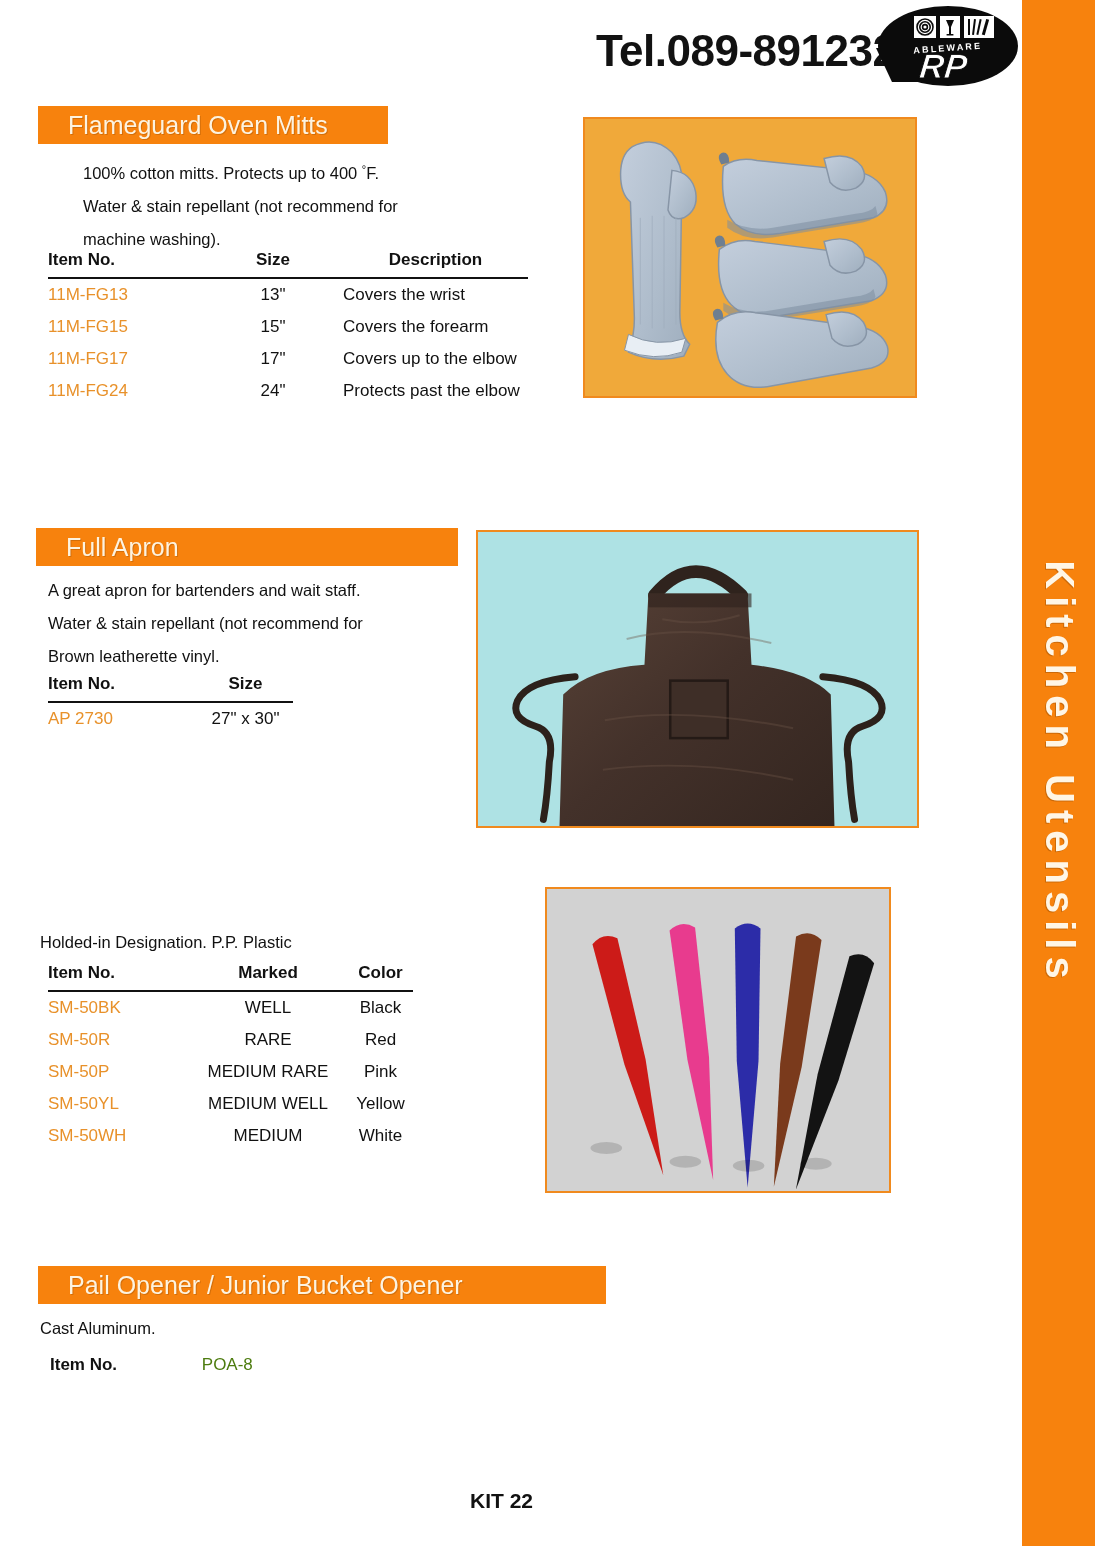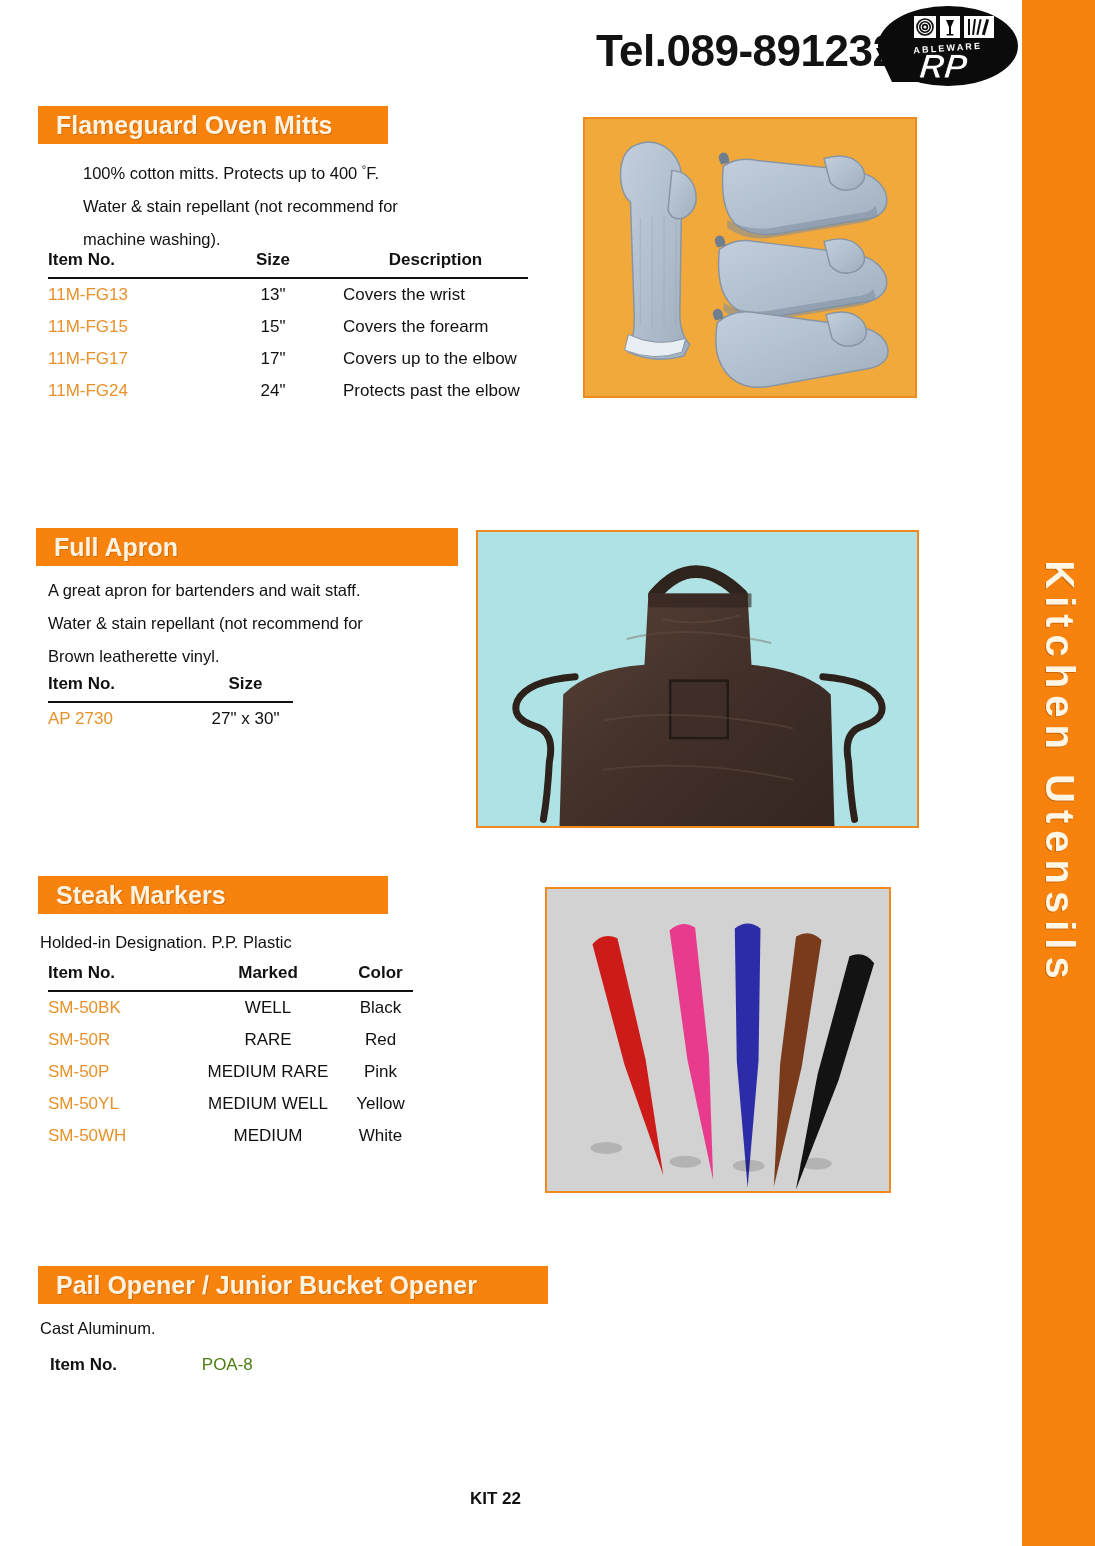--- a/index.html
+++ b/index.html
@@ -44,22 +44,22 @@
   
   .bar {
     position: absolute;
     height: 38px;
     background: #F7820D;
     display: flex; align-items: center;
   }
   .bar span {
     color: #FDF3E0;
     font-size: 25px;
-    font-weight: bold;
-    padding-left: 18px;
+    font-weight: normal;
+    padding-left: 30px;
     text-shadow: 1px 1px 0 rgba(130,65,0,.30);
     white-space: nowrap;
   }
 
   
   .desc {
     position: absolute;
     font-size: 16.5px;
     color: #111;
     line-height: 33px;
@@ -100,21 +100,21 @@
   .pail-row .lbl { font-weight: bold; color:#111; }
   .pail-row .val { color:#4d7c0f; margin-left: 80px; }
 
   
   .photo { position: absolute; border: 2px solid #F08A1E; overflow: hidden; }
   .photo .inner { position:absolute; inset:0; }
 
   
   .footer {
     position: absolute; left: 470px; top: 1489px;
-    font-size: 17px; font-weight: bold; color:#111;
+    font-size: 21px; font-weight: bold; color:#111;
   }
 </style>
 </head>
 <body>
 
 <div class="page">
 
   <div class="tel">Tel.089-8912327</div>
 
   <div class="logo">
@@ -289,23 +289,20 @@
       <g stroke="#6B5447" stroke-width="2" opacity=".38" fill="none">
         <path d="M150 108 q60 -16 146 4"></path>
         <path d="M128 190 q80 -14 190 8"></path>
         <path d="M126 240 q92 -12 192 10"></path>
         <path d="M186 88 q40 8 78 -4"></path>
       </g>
       <rect x="172" y="62" width="104" height="14" fill="#2E221C" opacity=".6"></rect>
     </svg>
   </div>
 
-  <div class="bar" style="left:38px; top:876px; width:350px;">
-    <span>Steak Markers</span>
-  </div>
 
   <div class="desc" style="left:40px; top:926px;">
     <div>Holded-in Designation.  P.P. Plastic</div>
   </div>
 
   <div class="tbl t-steak" style="left:48px; top:963px;">
     <table>
       <thead>
         <tr>
           <th class="h-item">Item No.</th>
@@ -365,21 +362,21 @@
 
       <g opacity=".14" fill="#000">
         <ellipse cx="60" cy="262" rx="16" ry="6"></ellipse>
         <ellipse cx="140" cy="276" rx="16" ry="6"></ellipse>
         <ellipse cx="204" cy="280" rx="16" ry="6"></ellipse>
         <ellipse cx="272" cy="278" rx="16" ry="6"></ellipse>
       </g>
     </svg>
   </div>
 
-  <div class="bar" style="left:38px; top:1266px; width:510px;">
+  <div class="bar" style="left:38px; top:1266px; width:568px;">
     <span>Pail Opener / Junior Bucket Opener</span>
   </div>
 
   <div class="desc" style="left:40px; top:1312px;">
     <div>Cast Aluminum.</div>
   </div>
 
   <div class="pail-row" style="left:50px; top:1355px;">
     <span class="lbl">Item No.</span>
     <span class="val">POA-8</span>

